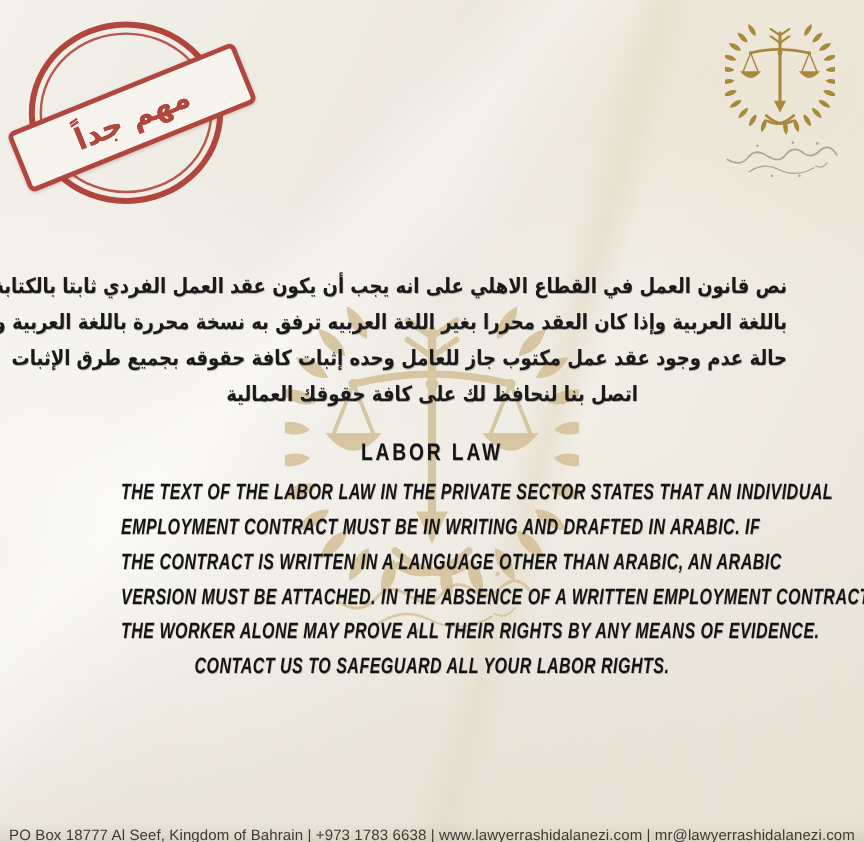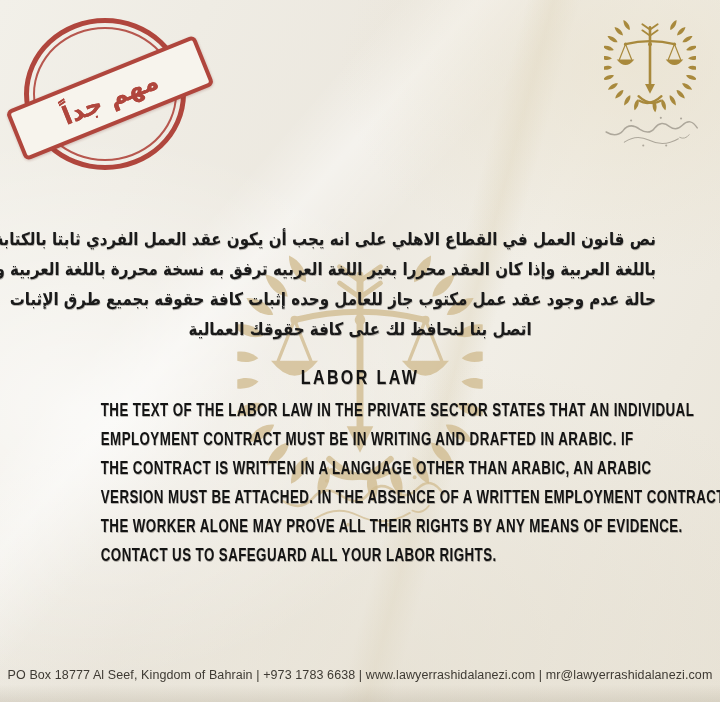--- a/index.html
+++ b/index.html
@@ -54,31 +54,31 @@
     white-space:nowrap; line-height:30px; font-size:17.5px; font-weight:bold;
     color:var(--ink); font-family:"DejaVu Sans", sans-serif;
     transform:scaleX(.86); transform-origin:center;
     text-shadow:.6px .8px 0 rgba(60,55,50,.35);
   }
   .heading{
     position:absolute; left:0; right:0; top:366px; text-align:center;
     font-size:20px; font-weight:bold; letter-spacing:3px; color:#141414;
     transform:scaleX(.8); text-shadow:.6px .8px 0 rgba(60,55,50,.35);
   }
-  .english{position:absolute; left:0; right:0; top:395px; }
+  .english{position:absolute; left:0; right:0; top:395px; text-align:center;font-style:italic;}
   .en-line{
     white-space:nowrap; line-height:29px; font-size:18.5px; font-weight:bold;
     letter-spacing:.6px; color:#141414;
     transform:scaleX(.72); transform-origin:center;
     text-shadow:.6px .8px 0 rgba(60,55,50,.35);
   }
 
   
   .footer{
-    position:absolute; left:0; right:0; top:668px; text-align:center;
+    position:absolute; left:0; right:0; top:689px; text-align:center;
     font-size:12.5px; color:#3e3a33; letter-spacing:.1px;
   }
 </style>
 </head>
 <body>
 
 <div class="canvas">
 
   <svg class="defs" aria-hidden="true">
     <defs>

